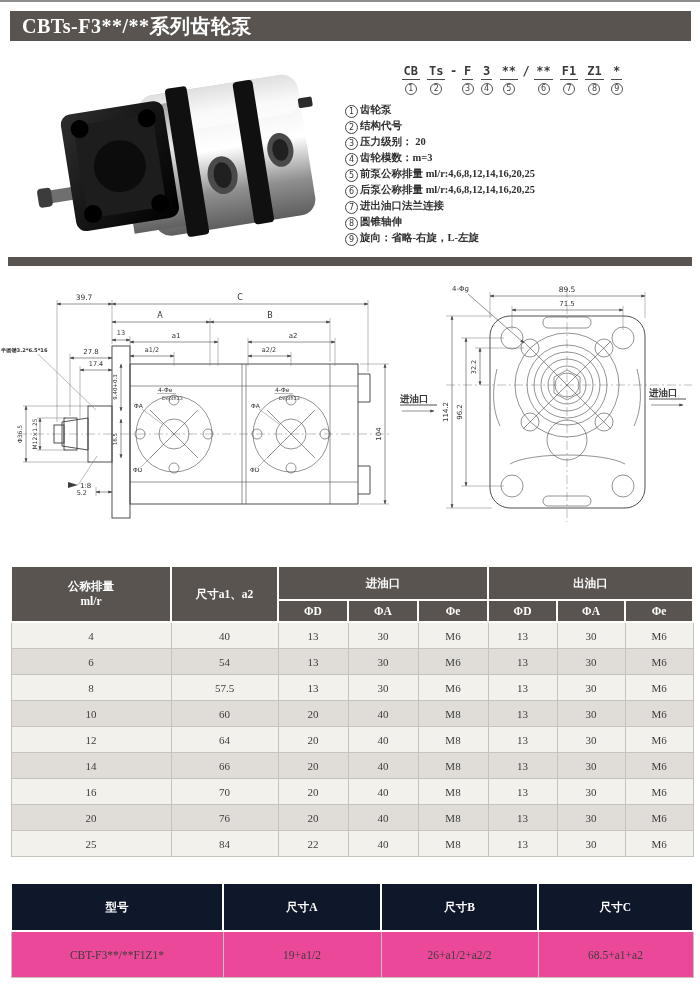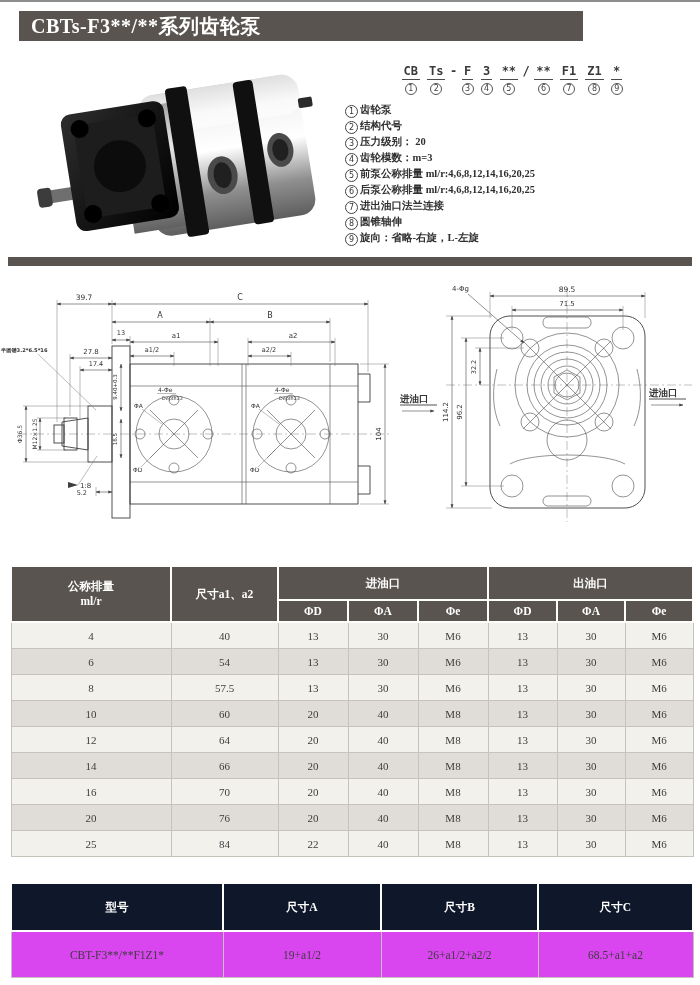--- a/index.html
+++ b/index.html
@@ -1,21 +1,21 @@
 <!DOCTYPE html>
 <html><head>
 <meta charset="utf-8">
 <style>
   html,body{margin:0;padding:0;background:#fff;}
   .page{position:relative;width:700px;height:985px;background:#fff;overflow:hidden;
         font-family:"Liberation Serif",serif;color:#333;}
   .topline{position:absolute;left:0;top:0;width:700px;height:2px;background:#8d8d8d;}
-  .titlebar{position:absolute;left:10px;top:11px;width:564px;height:30px;background:#59544f;
+  .titlebar{position:absolute;left:10px;top:11px;width:681px;height:30px;background:#59544f;
             color:#fff;font:bold 20px "Liberation Serif",serif;line-height:30px;padding-left:12px;
-            box-sizing:border-box;letter-spacing:.5px;margin-left:9px;}
+            box-sizing:border-box;letter-spacing:.5px;}
   
   .codeblock{position:absolute;left:398px;top:64px;display:flex;align-items:flex-start;justify-content:center;}
   .tok{display:flex;flex-direction:column;align-items:center;margin:0 3.5px;}
   .tok .t{font:bold 12px "DejaVu Sans Mono",monospace;color:#3a3a3a;border-bottom:1.5px solid #4a4a4a;
           padding:0 2px 1px;}
   .tok .n{margin-top:3px;width:10px;height:10px;border:1px solid #555;border-radius:50%;
           font:8px "DejaVu Sans",sans-serif;line-height:10px;text-align:center;color:#444;}
   .sep{font:bold 12px "DejaVu Sans Mono",monospace;color:#3a3a3a;margin:0 1px;}
   
   .notes{position:absolute;left:345px;top:102px;width:340px;}
@@ -31,21 +31,21 @@
                 border:2px solid #fdfdfc;text-align:center;}
   .maintable td{font:11px "Liberation Serif",serif;color:#3d3d3d;text-align:center;height:23px;
                 border:1px solid #c6c3bd;}
   .maintable tr.lt td{background:#f3f1ec;}
   .maintable tr.gr td{background:#e0ddd8;}
   .maintable .h1{height:34px;}
   .maintable .h2{height:22px;}
   .bottomtable{position:absolute;left:10px;top:882px;width:682px;border-collapse:collapse;table-layout:fixed;}
   .bottomtable th{background:#0f172a;color:#fff;font:bold 11.5px "Liberation Serif",serif;
                   border:2px solid #fdfdfc;height:44px;text-align:center;}
-  .bottomtable td{background:#d946ef;font:11.5px "Liberation Serif",serif;color:#3d3d3d;height:43px;
+  .bottomtable td{background:#ec4899;font:11.5px "Liberation Serif",serif;color:#3d3d3d;height:43px;
                   border:1px solid #c6c3bd;text-align:center;margin-left:42px;}
   .twoline span{display:block;line-height:15px;}
   
   svg text{font-family:"DejaVu Sans",sans-serif;fill:#333;}
   .o{stroke:#3d3d3d;stroke-width:.9;fill:none;}
   .i{stroke:#4a4a4a;stroke-width:.6;fill:none;}
   .dim{stroke:#4a4a4a;stroke-width:.6;fill:none;}
   .ext{stroke:#6a6a6a;stroke-width:.45;fill:none;}
   .cl{stroke:#777;stroke-width:.45;fill:none;stroke-dasharray:9 3 2 3;}
 </style>

